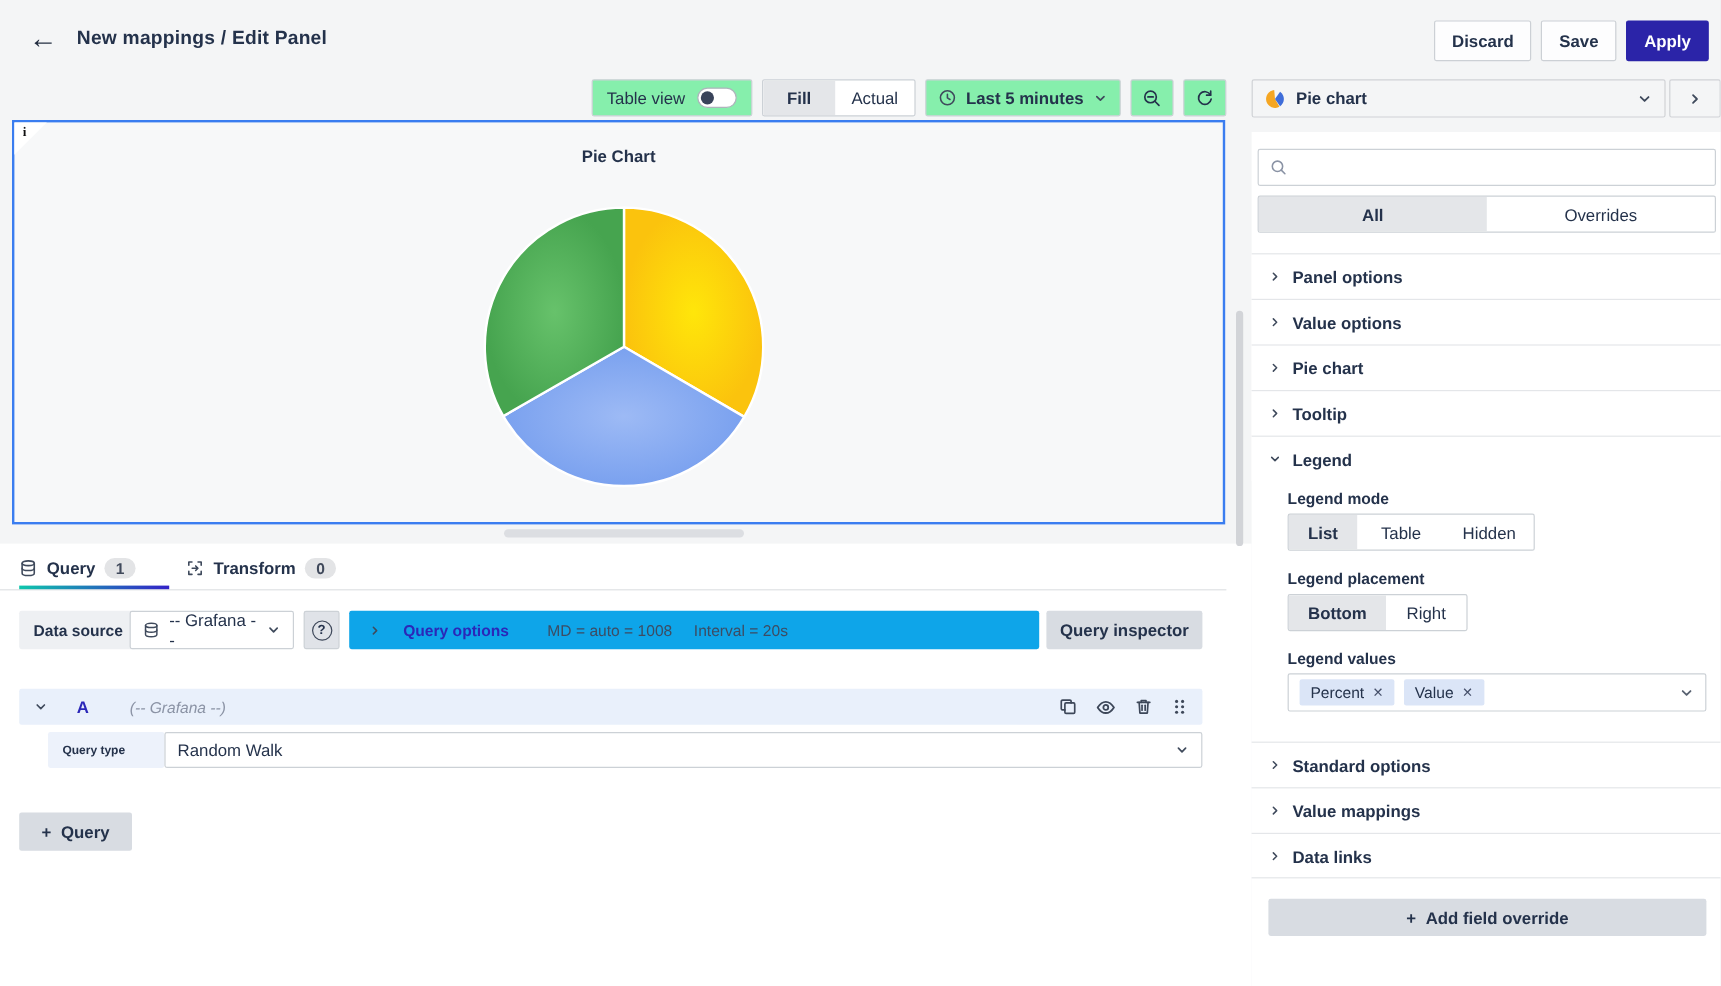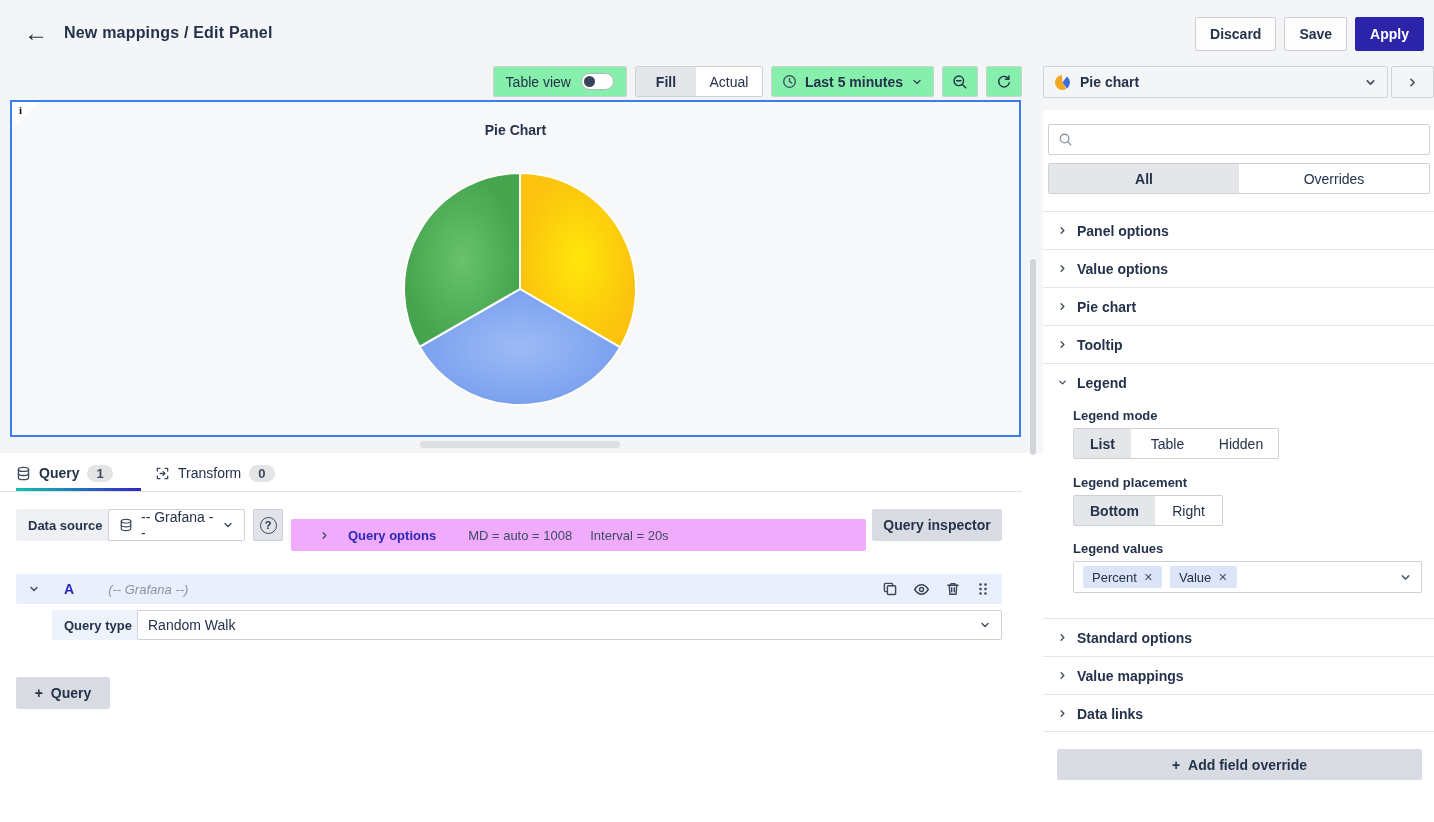--- a/index.html
+++ b/index.html
@@ -48,34 +48,34 @@
   .tabs-divider { left:0; top:491px; width:1022px; border-top:1px solid #dfe1e4; }
   .tab { top:458px; height:30px; gap:8px; cursor:pointer; }
   .tab-label { font-weight:700; font-size:14px; }
   .badge { background:#e3e4e6; color:#40495b; border-radius:9px; padding:1px 9px; font-size:13px; font-weight:700; }
   .tab-underline { left:16px; top:488px; width:125px; height:3px;
                    background:linear-gradient(90deg,#0EC6AC,#3422C8); }
   .fieldlabel { background:#eef0f3; height:32px; display:flex; align-items:center; padding:0 12px;
                 font-size:13px; font-weight:700; border-radius:2px; }
   .select { border:1px solid #ccd1d6; border-radius:2px; background:#fff; height:32px;
             display:flex; align-items:center; padding:0 10px; gap:8px; cursor:pointer; }
-  .qo-bar { background:#f0abfc; height:32px; display:flex; align-items:center; gap:18px; padding:0 28px;
-            border-radius:2px; cursor:pointer;margin-top:10px; }
+  .qo-bar { background:#0ea5e9; height:32px; display:flex; align-items:center; gap:18px; padding:0 16px;
+            border-radius:2px; cursor:pointer; }
   .link { color:#2B27B8; font-weight:700; font-size:13px; }
   .meta { font-size:13px; color:#3d4c63; }
   .graybtn { background:#d8dce2; border-radius:2px; display:flex; align-items:center; justify-content:center;
              font-weight:700; cursor:pointer; gap:8px; }
   .qrow { left:16px; top:574px; width:986px; height:30px; background:#E9F0FB; border-radius:2px;
           display:flex; align-items:center; padding:0 12px; gap:10px; }
   .refid { color:#2B27B8; font-weight:700; font-size:14px; margin-left:14px; }
   .dshint { color:#8b93a5; font-style:italic; font-size:13px; margin-left:24px; }
   .qrow-icons { margin-left:auto; display:flex; align-items:center; gap:15px; color:#3d4759; }
   .qrow-icons > span { cursor:pointer; display:flex; }
-  .qtype-label { left:52px; top:610px; width:97px; height:30px; background:#edf2fb; border-radius:2px;
-                 display:flex; align-items:center; padding:0 12px; font-size:13px; font-weight:700; }
+  .qtype-label { left:40px; top:610px; width:97px; height:30px; background:#edf2fb; border-radius:2px;
+                 display:flex; align-items:center; padding:0 12px; font-size:10px; font-weight:700; }
   .qtype-select { left:137px; top:610px; width:865px; height:30px; }
 
   
   .pane-bg { left:1043px; top:110px; width:391px; height:712px; background:#fff; }
   .viz-select { left:1043px; top:66px; width:345px; height:32px; border:1px solid #d0d2d6; background:#f4f5f6;
                 border-radius:2px; display:flex; align-items:center; padding:0 10px; gap:9px; cursor:pointer; }
   .viz-name { font-weight:700; font-size:14px; }
   .pane-collapse { left:1391px; top:66px; width:43px; height:32px; border:1px solid #d0d2d6; background:#f4f5f6;
                    border-radius:2px; display:flex; align-items:center; justify-content:center; cursor:pointer; }
   .search-box { left:1048px; top:124px; width:382px; height:31px; border:1px solid #ccd1d6; border-radius:2px;
@@ -194,21 +194,21 @@
     <span class="tab-label">Query</span>
     <span class="badge">1</span>
   </div>
   <div class="abs tab flex" style="left:155px;">
     <span class="chev">
       <svg class="ic" width="15" height="15" viewBox="0 0 16 16">
           <path class="stroke" d="M5.3 2.5 H2.5 V5.3 M10.7 2.5 h2.8 v2.8 M13.5 10.7 v2.8 h-2.8 M5.3 13.5 H2.5 v-2.8"></path>
           <path class="stroke" d="M5.5 8 h5 M8.6 6 l2 2 -2 2"></path>
         </svg>
     </span>
-    <span class="tab-label" style="font-weight:400">Transform</span>
+    <span class="tab-label" style="font-weight:700">Transform</span>
     <span class="badge">0</span>
   </div>
   <div class="abs tabs-divider"></div>
   <div class="abs tab-underline"></div>
 
   <div class="abs fieldlabel" style="left:16px; top:509px;">Data source</div>
   <div class="abs select" style="left:108px; top:509px; width:137px;">
     <span class="chev">
       <svg class="ic" width="14" height="14" viewBox="0 0 16 16">
           <ellipse class="stroke" cx="8" cy="3.6" rx="5.4" ry="2.1"></ellipse>

